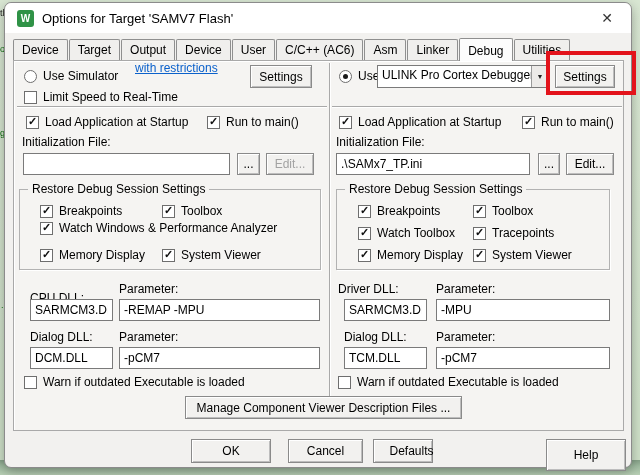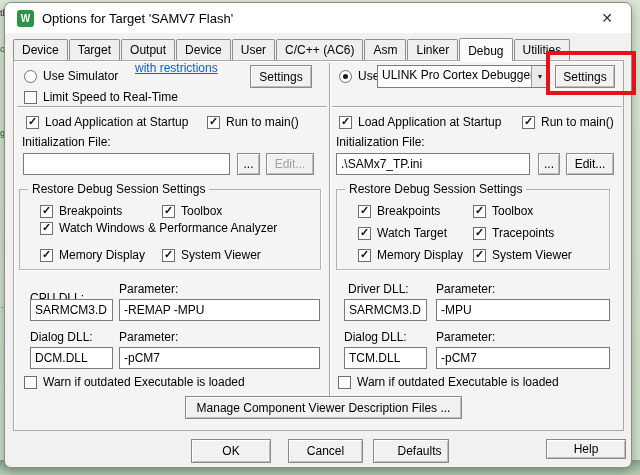--- a/index.html
+++ b/index.html
@@ -171,21 +171,21 @@
       <div class="field" style="left:21px;top:14px;">
         <span class="chk on"></span>
         <span class="lbl">Breakpoints</span>
       </div>
       <div class="field" style="left:136px;top:14px;">
         <span class="chk on"></span>
         <span class="lbl">Toolbox</span>
       </div>
       <div class="field" style="left:21px;top:36px;">
         <span class="chk on"></span>
-        <span class="lbl">Watch Target</span>
+        <span class="lbl">Watch Toolbox</span>
       </div>
       <div class="field" style="left:136px;top:36px;">
         <span class="chk on"></span>
         <span class="lbl">Tracepoints</span>
       </div>
       <div class="field" style="left:21px;top:58px;">
         <span class="chk on"></span>
         <span class="lbl">Memory Display</span>
       </div>
       <div class="field" style="left:136px;top:58px;">
@@ -200,35 +200,35 @@
     <input class="inp" style="left: 105px; top: 238px; width: 201px; height: 22px;" value="-REMAP -MPU">
     <span class="lbl abs" style="left:16px;top:269px;">Dialog DLL:</span>
     <span class="lbl abs" style="left:105px;top:269px;">Parameter:</span>
     <input class="inp" style="left: 16px; top: 286px; width: 83px; height: 22px;" value="DCM.DLL">
     <input class="inp" style="left: 105px; top: 286px; width: 201px; height: 22px;" value="-pCM7">
     <div class="field" style="left:10px;top:314px;">
       <span class="chk"></span>
       <span class="lbl">Warn if outdated Executable is loaded</span>
     </div>
 
-    <span class="lbl abs" style="left:334px;top:221px;">Driver DLL:</span>
+    <span class="lbl abs" style="left:324px;top:221px;">Driver DLL:</span>
     <span class="lbl abs" style="left:422px;top:221px;">Parameter:</span>
     <input class="inp" style="left: 330px; top: 238px; width: 83px; height: 22px;" value="SARMCM3.DLL">
     <input class="inp" style="left: 422px; top: 238px; width: 174px; height: 22px;" value="-MPU">
     <span class="lbl abs" style="left:330px;top:269px;">Dialog DLL:</span>
     <span class="lbl abs" style="left:422px;top:269px;">Parameter:</span>
     <input class="inp" style="left: 330px; top: 286px; width: 83px; height: 22px;" value="TCM.DLL">
     <input class="inp" style="left: 422px; top: 286px; width: 174px; height: 22px;" value="-pCM7">
     <div class="field" style="left:324px;top:314px;">
       <span class="chk"></span>
       <span class="lbl">Warn if outdated Executable is loaded</span>
     </div>
 
     <button class="btn" style="left:171px;top:335px;width:277px;height:23px;">Manage Component Viewer Description Files ...</button>
   </div>
 
   <button class="btn" style="left:186px;top:436px;width:80px;height:24px;">OK</button>
   <button class="btn" style="left:283px;top:436px;width:75px;height:24px;">Cancel</button>
-  <button class="btn" style="left:368px;top:436px;width:76px;height:24px;padding-left:17px;">Defaults</button>
-  <button class="btn" style="left:541px;top:436px;width:80px;height:20px;">Help</button>
+  <button class="btn" style="left:368px;top:436px;width:60px;height:24px;padding-left:17px;">Defaults</button>
+  <button class="btn" style="left:541px;top:436px;width:80px;height:32px;">Help</button>
 </div>
 
 <div class="annotation"></div>
 
 </body></html>

